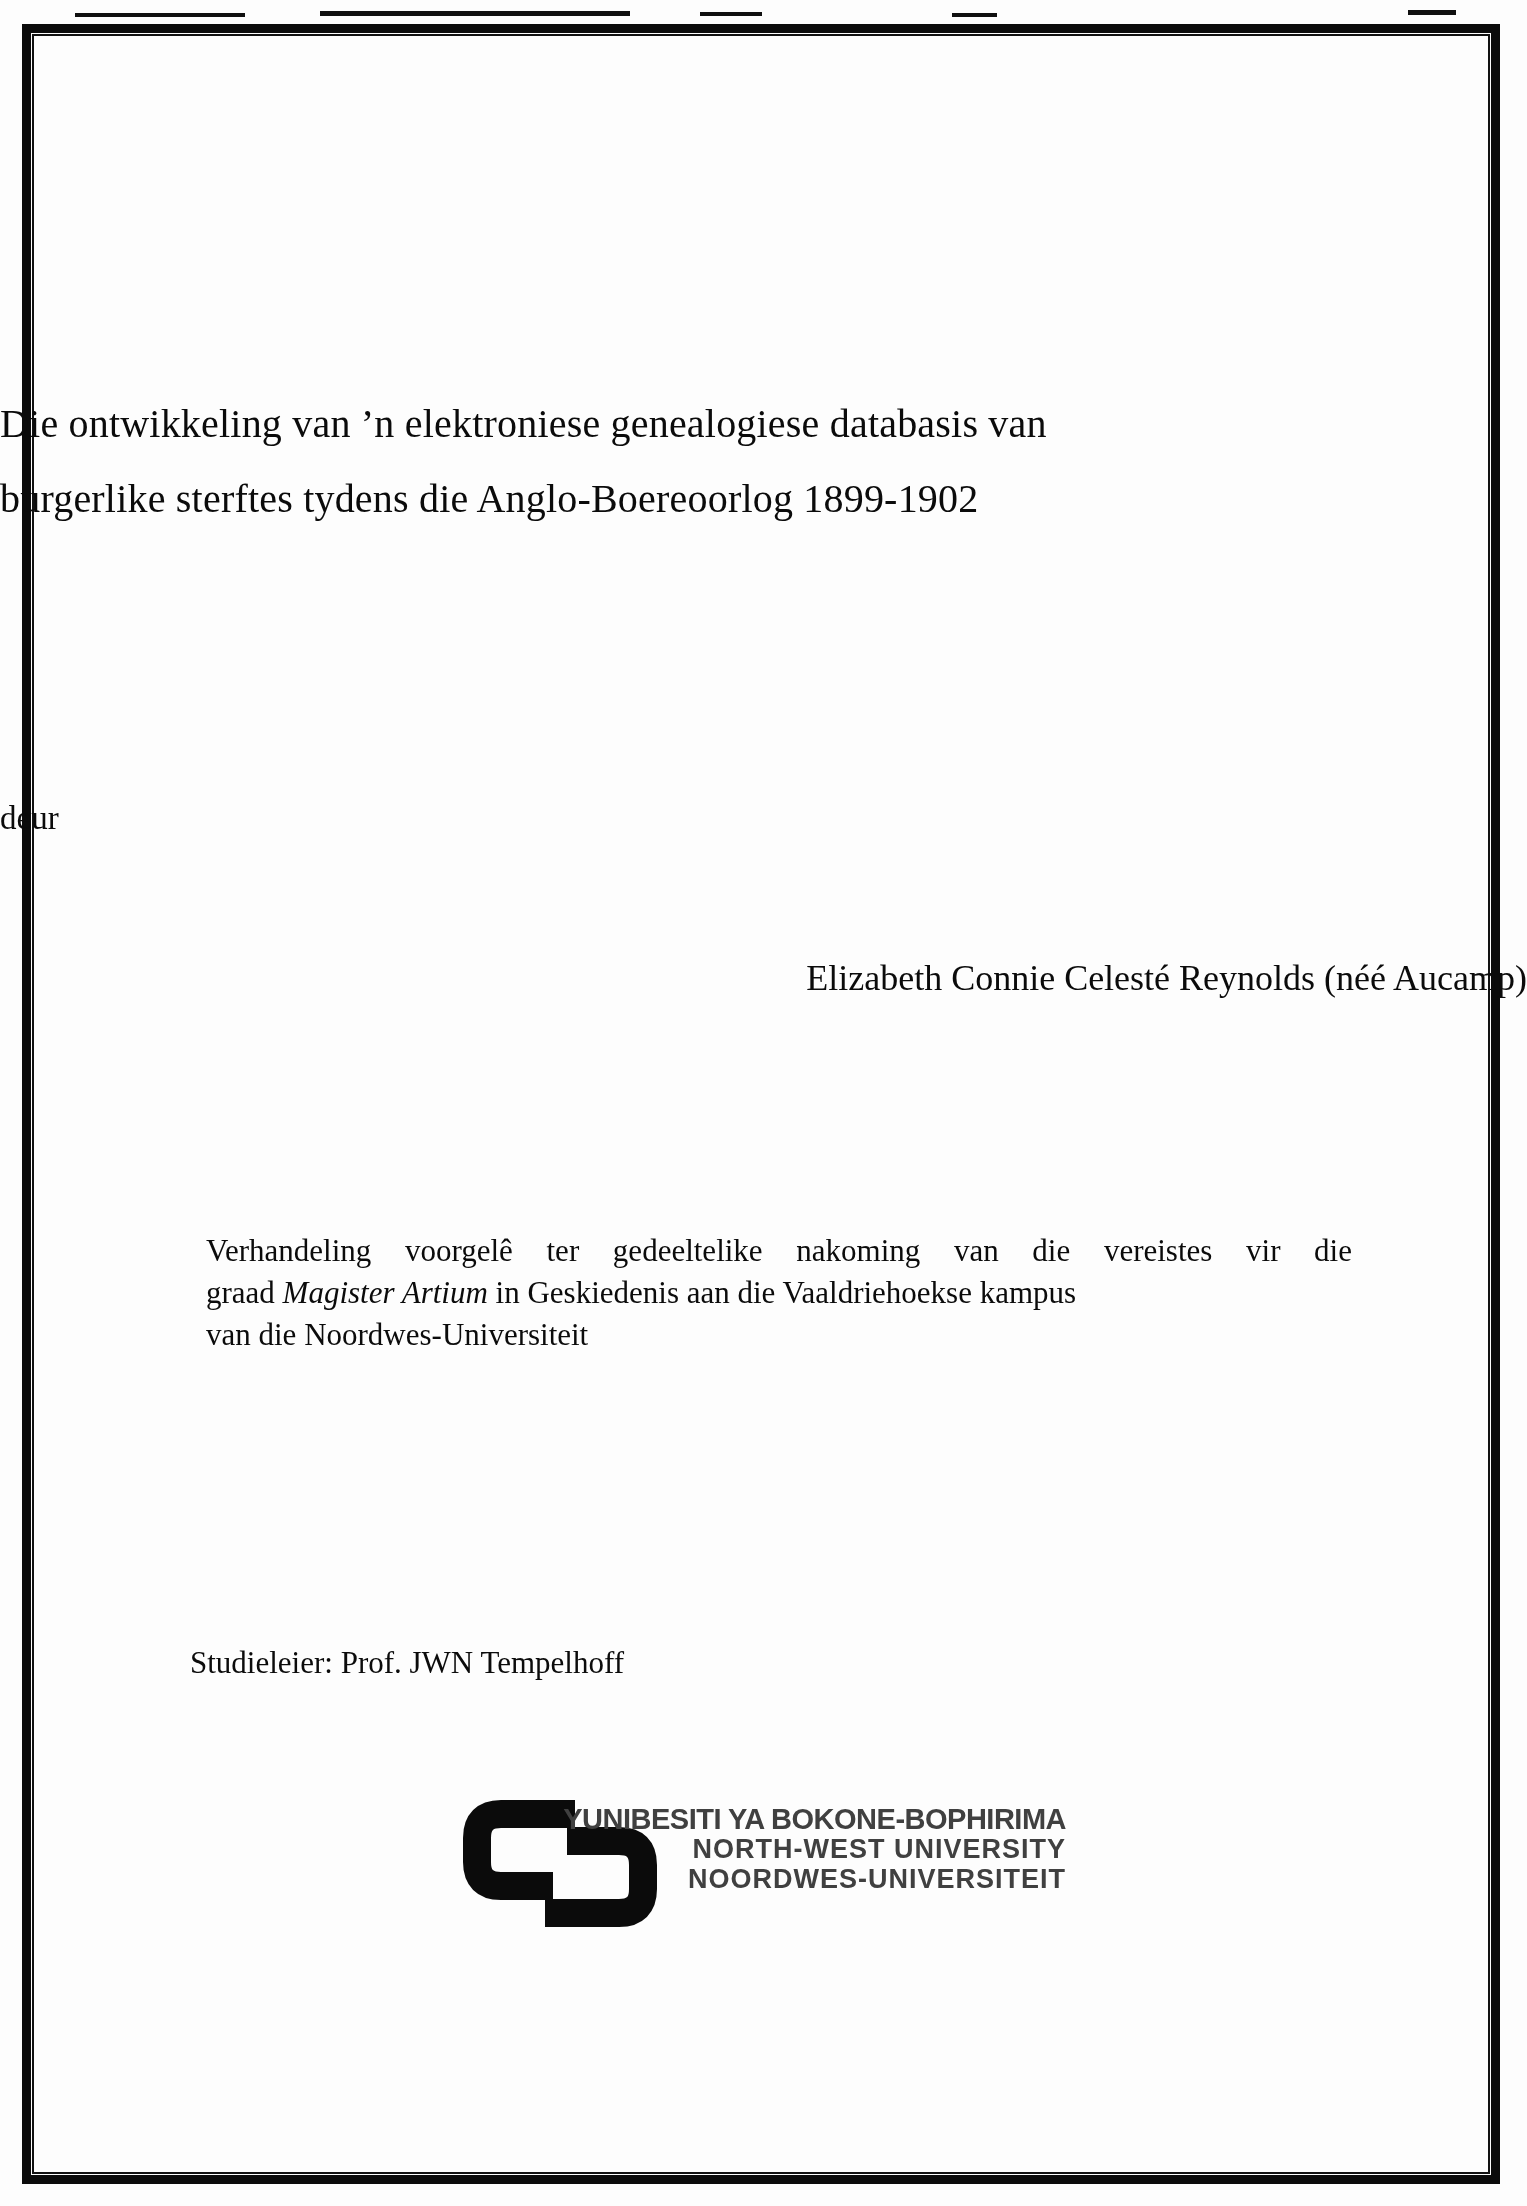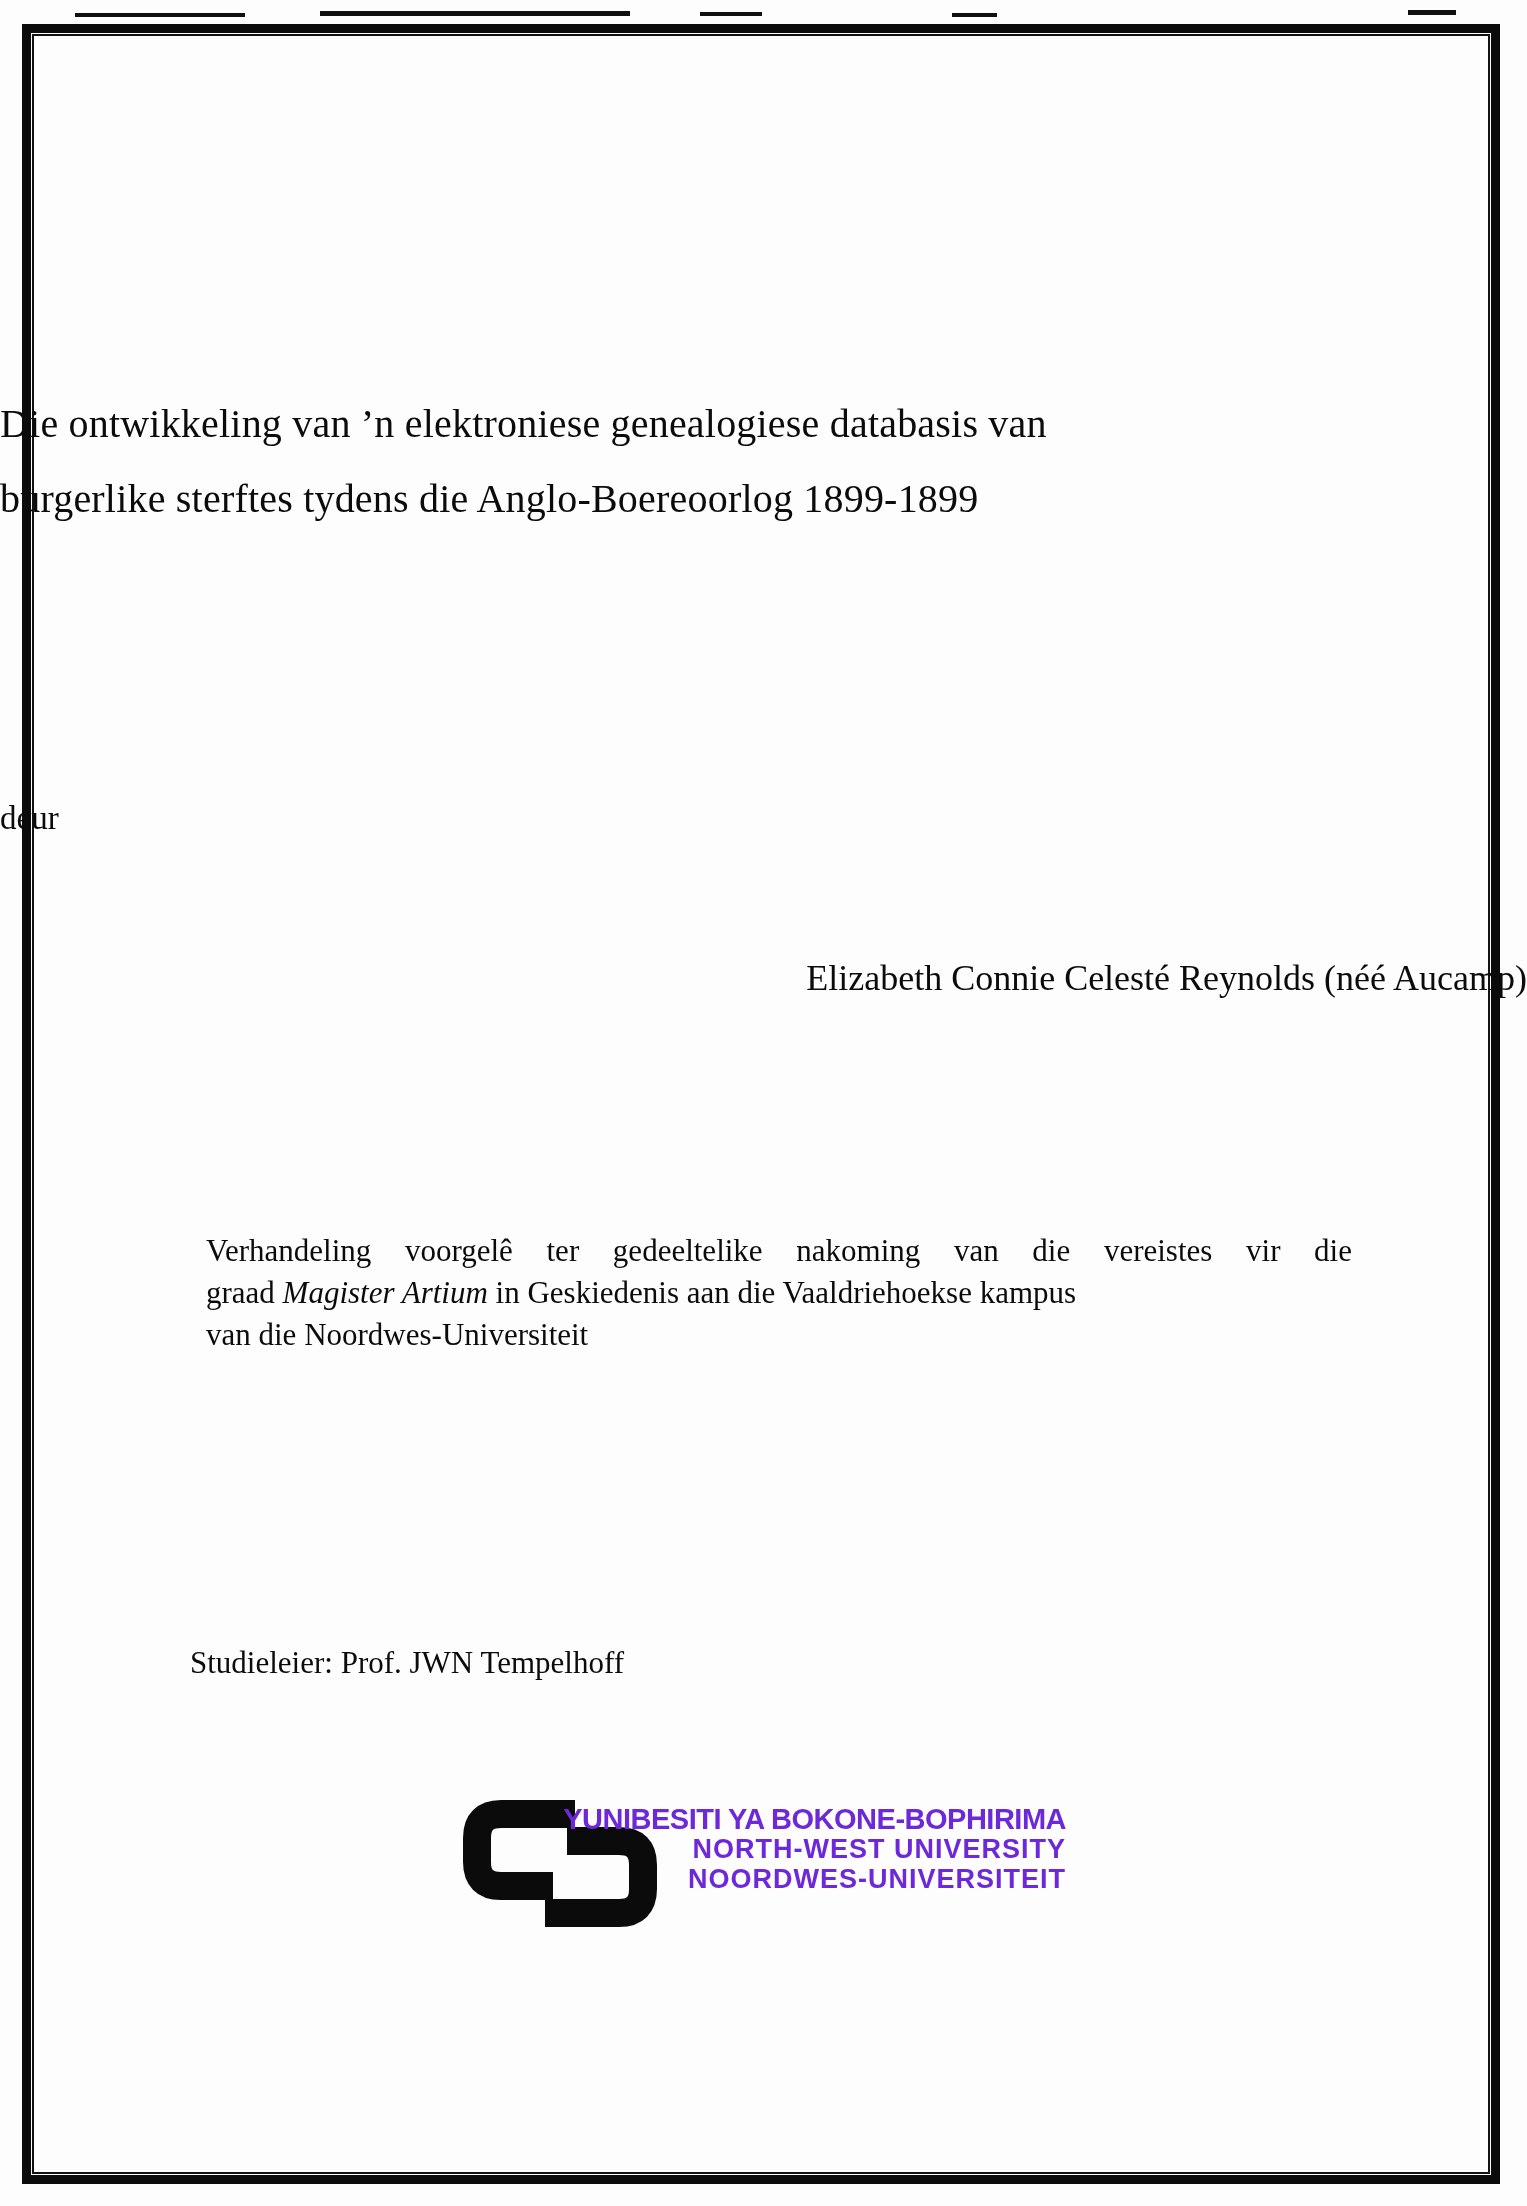--- a/index.html
+++ b/index.html
@@ -97,21 +97,21 @@
   .logo-text {
     position: absolute;
     left: 560px;
     top: 1804px;
     width: 506px;
     display: flex;
     flex-direction: column;
     align-items: flex-end;
     font-family: "Liberation Sans", "DejaVu Sans", sans-serif;
     font-weight: bold;
-    color: #6d28d9;
+    color: #404040;
     white-space: nowrap;
   }
   .logo-text .l1 {
     font-size: 29px;
     line-height: 30px;
     letter-spacing: -0.5px;
   }
   .logo-text .l2, .logo-text .l3 {
     font-size: 27px;
     line-height: 30px;
@@ -130,21 +130,21 @@
     <div class="artifact" style="left:952px; top:13px; width:45px;  height:4px;"></div>
     <div class="artifact" style="left:1408px;top:10px; width:48px;  height:5px;"></div>
   </div>
 
   <div class="frame-outer">
     <div class="frame-inner"></div>
   </div>
 
   <div class="title-block">
     <div>Die ontwikkeling van ’n elektroniese genealogiese databasis van</div>
-    <div>burgerlike sterftes tydens die Anglo-Boereoorlog 1899-1899</div>
+    <div>burgerlike sterftes tydens die Anglo-Boereoorlog 1899-1902</div>
   </div>
 
   <div class="byline">deur</div>
 
   <div class="author">Elizabeth Connie Celesté Reynolds (néé Aucamp)</div>
 
   <div class="statement">
     <div class="justified">Verhandeling voorgelê ter gedeeltelike nakoming van die vereistes vir die</div>
     <div><span>graad </span><span class="italic">Magister Artium</span><span> in Geskiedenis aan die Vaaldriehoekse kampus</span></div>
     <div>van die Noordwes-Universiteit</div>

